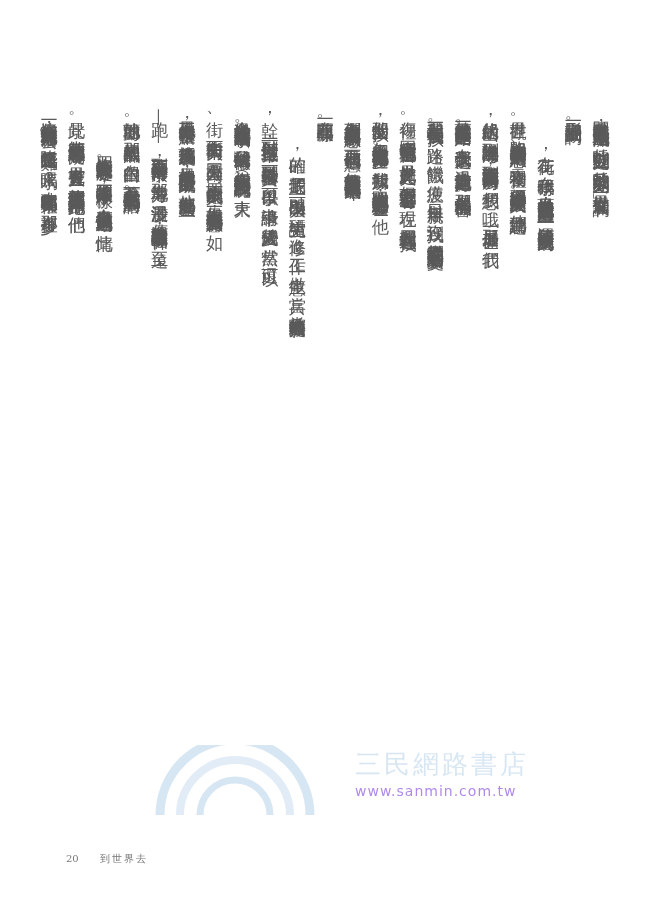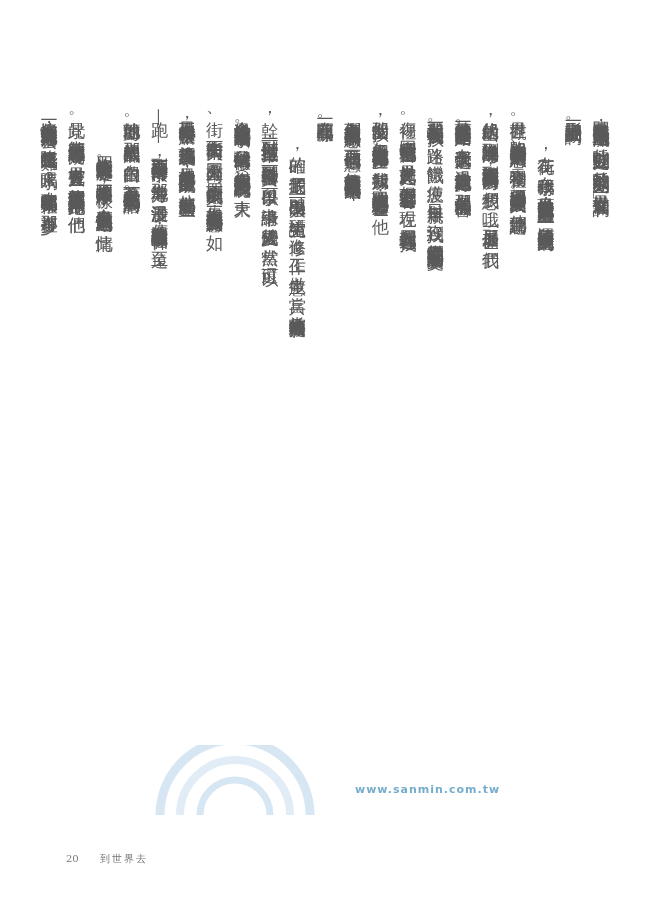--- a/index.html
+++ b/index.html
@@ -42,21 +42,21 @@
     position: absolute; left: 0; top: 0; width: 170px; height: 70px;
   }
   .wm-text {
     position: absolute; left: 205px; top: 2px;
     font-family: "DejaVu Sans", "Liberation Sans", sans-serif;
     font-size: 26px; color: #b8d3ea; letter-spacing: 3px;
   }
   .wm-url {
     position: absolute; left: 205px; top: 38px;
     font-family: "DejaVu Sans", "Liberation Sans", sans-serif;
-    font-size: 11px; color: #0369a1; letter-spacing: 1px; font-weight: bold;
+    font-size: 14px; color: #6d28d9; letter-spacing: 1px;
   }
 </style>
 </head>
 <body>
 
 <div class="page">
 
   <div class="text-block">
     <span class="line">既國和世界的既國上更無法地流動，呼的一波刻刻近兒，呼的一波又刻刻那兒。「世界」從一個名詞和</span>
     <span class="line">形容詞變成了一個動詞。</span>
@@ -80,20 +80,21 @@
     <span class="line">此景。花街上的老同志經常犯有疑問：世界究竟有多大，能讓你們一年三百六十五天馬不停蹄地跑？他們</span>
     <span class="line">懷疑你在一個無窮遠的地方如何存活下去，吃飯還是錢難嗎？喝水嗎？豬肉和魚都從哪裡來？那裡有多少</span>
   </div>
 
   <div class="watermark">
     <svg class="wm-arcs" viewBox="0 0 170 70">
       <path d="M10 70 A75 75 0 0 1 160 70" fill="none" stroke="#b8d3ea" stroke-width="9"></path>
       <path d="M30 70 A55 55 0 0 1 140 70" fill="none" stroke="#c9def0" stroke-width="8"></path>
       <path d="M50 70 A35 35 0 0 1 120 70" fill="none" stroke="#b8d3ea" stroke-width="7"></path>
     </svg>
+    <div class="wm-text">三民網路書店</div>
     <div class="wm-url">www.sanmin.com.tw</div>
   </div>
 
   <div class="footer">
     <span class="page-num">20</span>
     <span class="book-title">到世界去</span>
   </div>
 
 </div>
 

